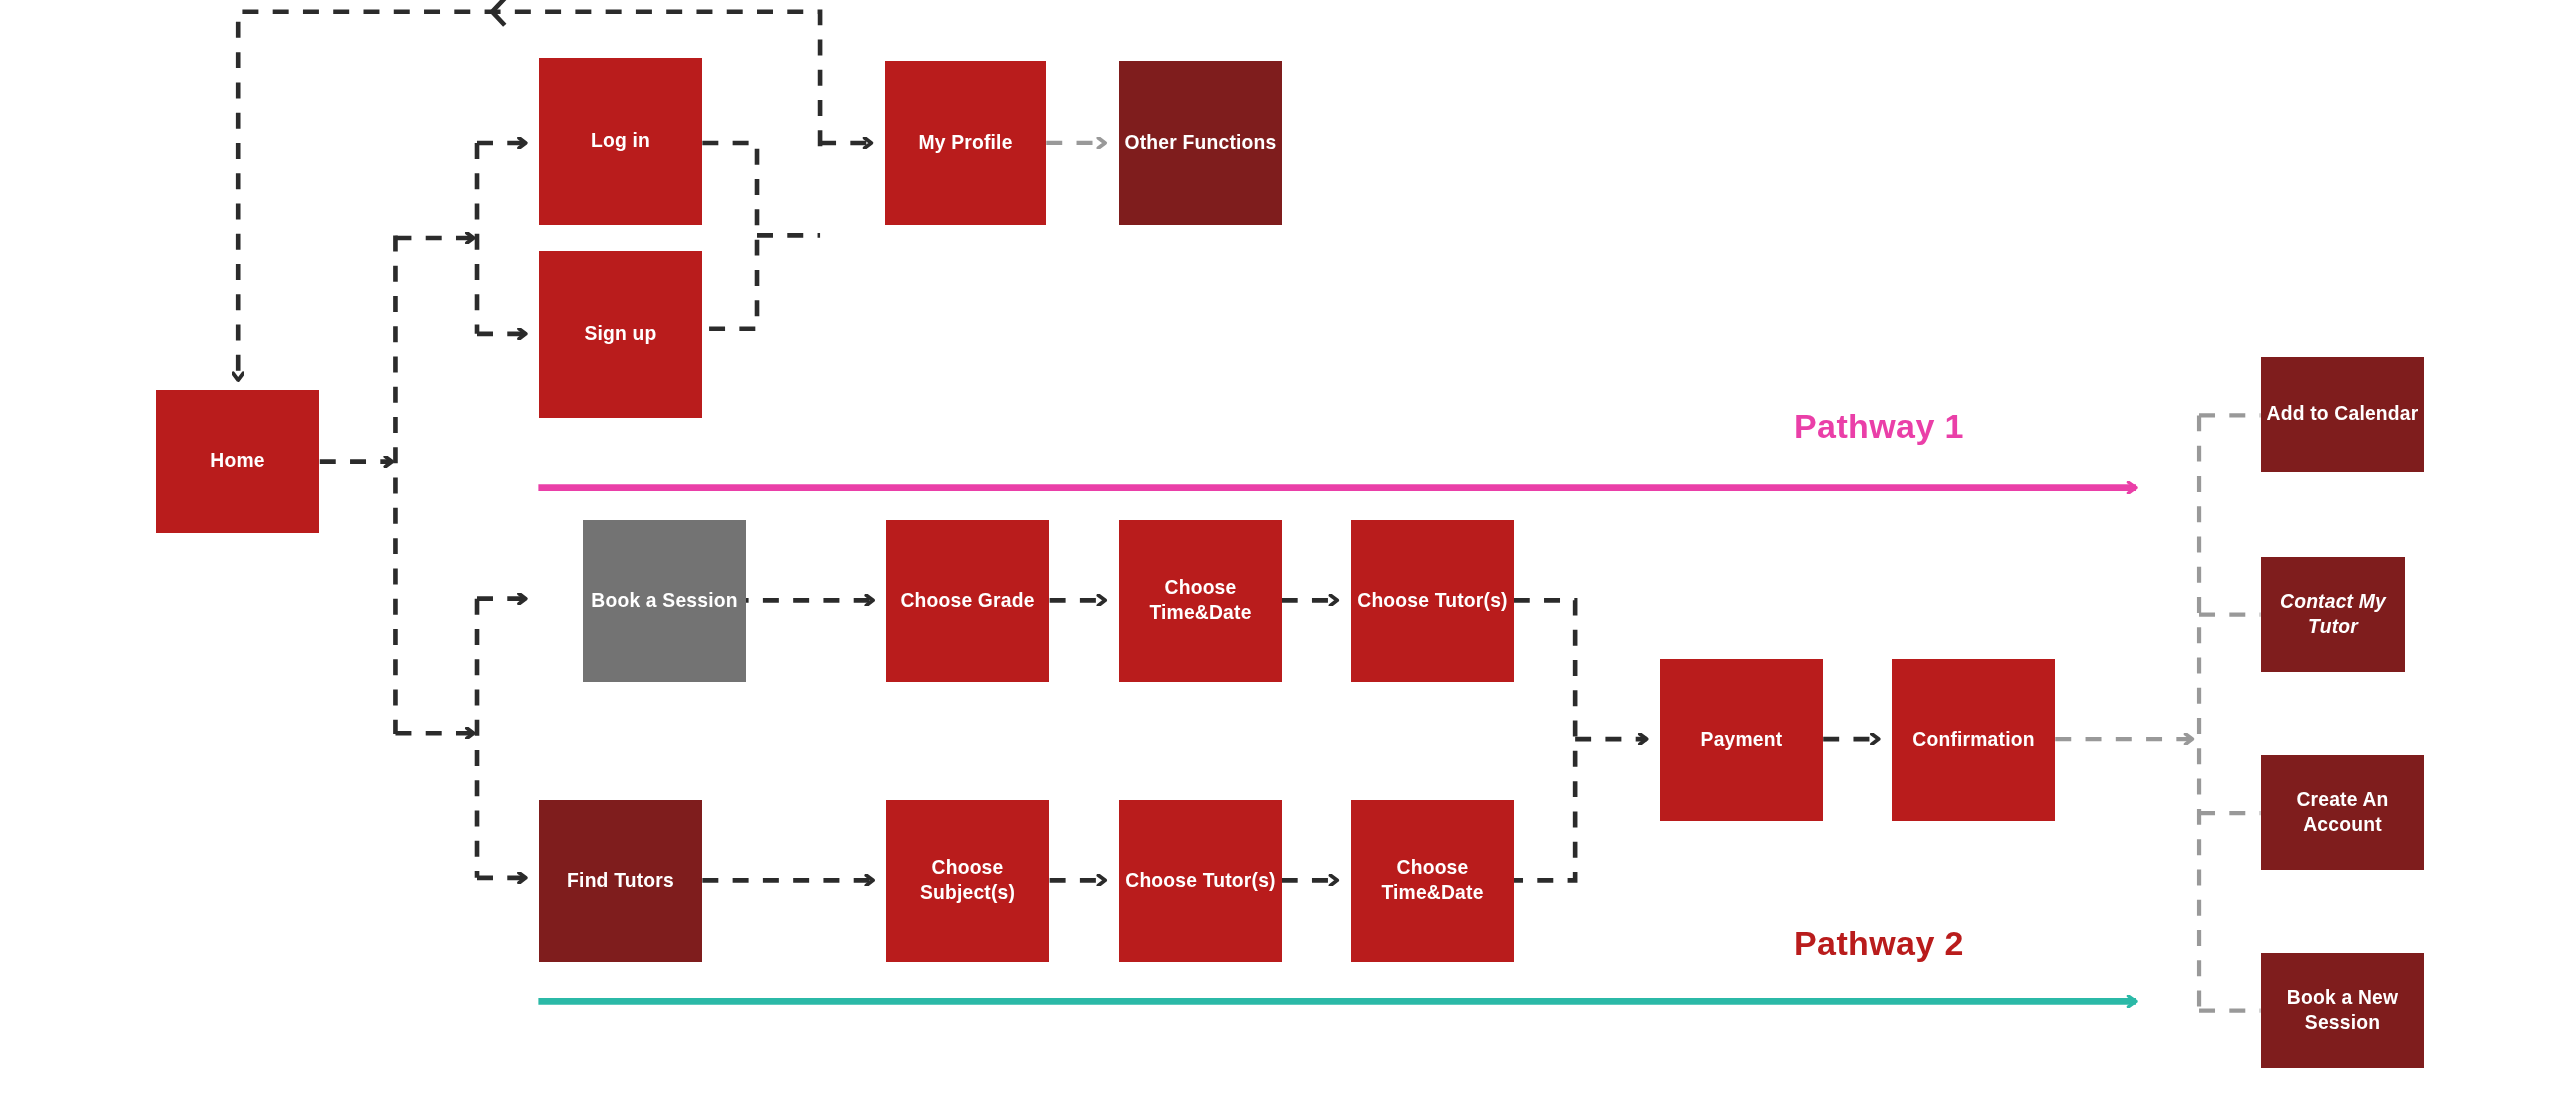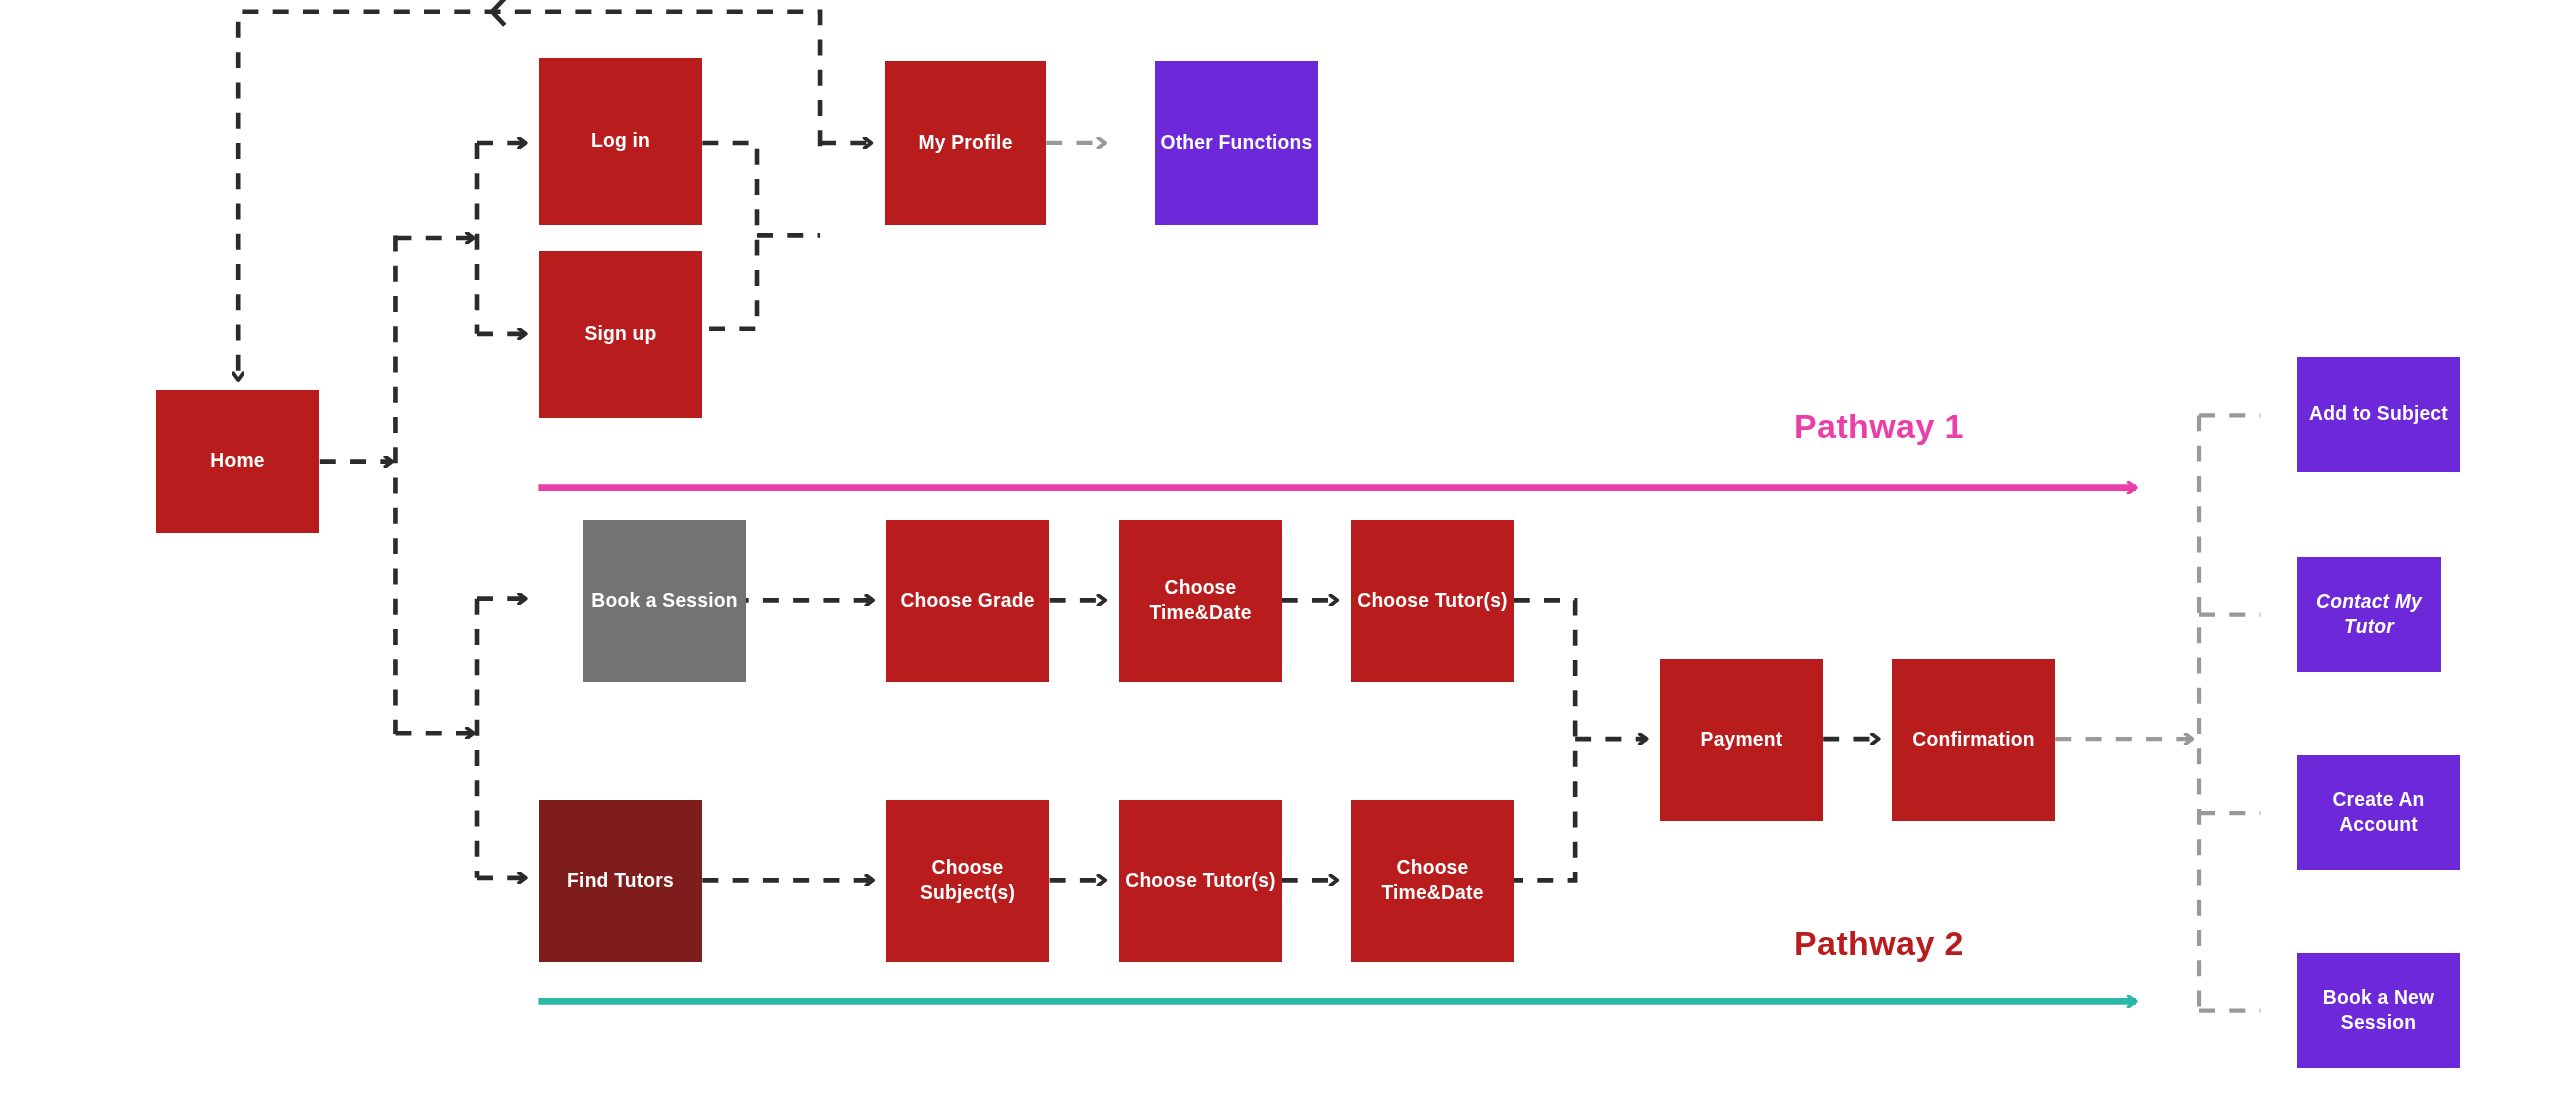--- a/index.html
+++ b/index.html
@@ -5,21 +5,21 @@
   html,body{margin:0;padding:0;background:#ffffff;}
   body{width:2576px;height:1120px;position:relative;overflow:hidden;
        font-family:"Liberation Sans","DejaVu Sans",sans-serif;}
   #canvas{position:absolute;left:0;top:0;width:2576px;height:1120px;}
   .node{position:absolute;display:flex;align-items:center;justify-content:center;
         text-align:center;color:#ffffff;font-weight:bold;line-height:1.28;
         font-size:19.3px;letter-spacing:0.2px;box-sizing:border-box;padding:3.4px;}
   .node.dark{background:#b91c1c;}
   .node.pink{background:#737373;margin-left:44px;}
   .node.teal{background:#7f1d1d;}
-  .node.gray{background:#6d28d9;margin-left:36px;}
+  .node.gray{background:#7f1d1d;}
   .pw-label{position:absolute;font-size:34px;font-weight:bold;letter-spacing:0.4px;}
   .pw-label.p1{color:#ea3fa8;}
   .pw-label.p2{color:#b91c1c;}
 </style>
 </head>
 <body>
 
 <svg id="canvas" viewBox="0 0 3063 1332">
   <defs>
     <marker id="ah-dark" markerWidth="14" markerHeight="14" refX="11" refY="7" orient="auto" markerUnits="userSpaceOnUse">
@@ -128,21 +128,21 @@
     <div class="node dark" style="left: 1351px; top: 800px; width: 163px; height: 162px;">
       <span>Choose Time&amp;Date</span>
     </div>
     <div class="node dark" style="left: 1660px; top: 659px; width: 163px; height: 162px;">
       <span>Payment</span>
     </div>
     <div class="node dark" style="left: 1892px; top: 659px; width: 163px; height: 162px;">
       <span>Confirmation</span>
     </div>
     <div class="node gray" style="left: 2261px; top: 357px; width: 163px; height: 115px;">
-      <span>Add to Subject</span>
+      <span>Add to Calendar</span>
     </div>
     <div class="node gray" style="left: 2261px; top: 557px; width: 144px; height: 115px; font-style: italic;">
       <span>Contact My Tutor</span>
     </div>
     <div class="node gray" style="left: 2261px; top: 755px; width: 163px; height: 115px;">
       <span>Create An Account</span>
     </div>
     <div class="node gray" style="left: 2261px; top: 953px; width: 163px; height: 115px;">
       <span>Book a New Session</span>
     </div>

